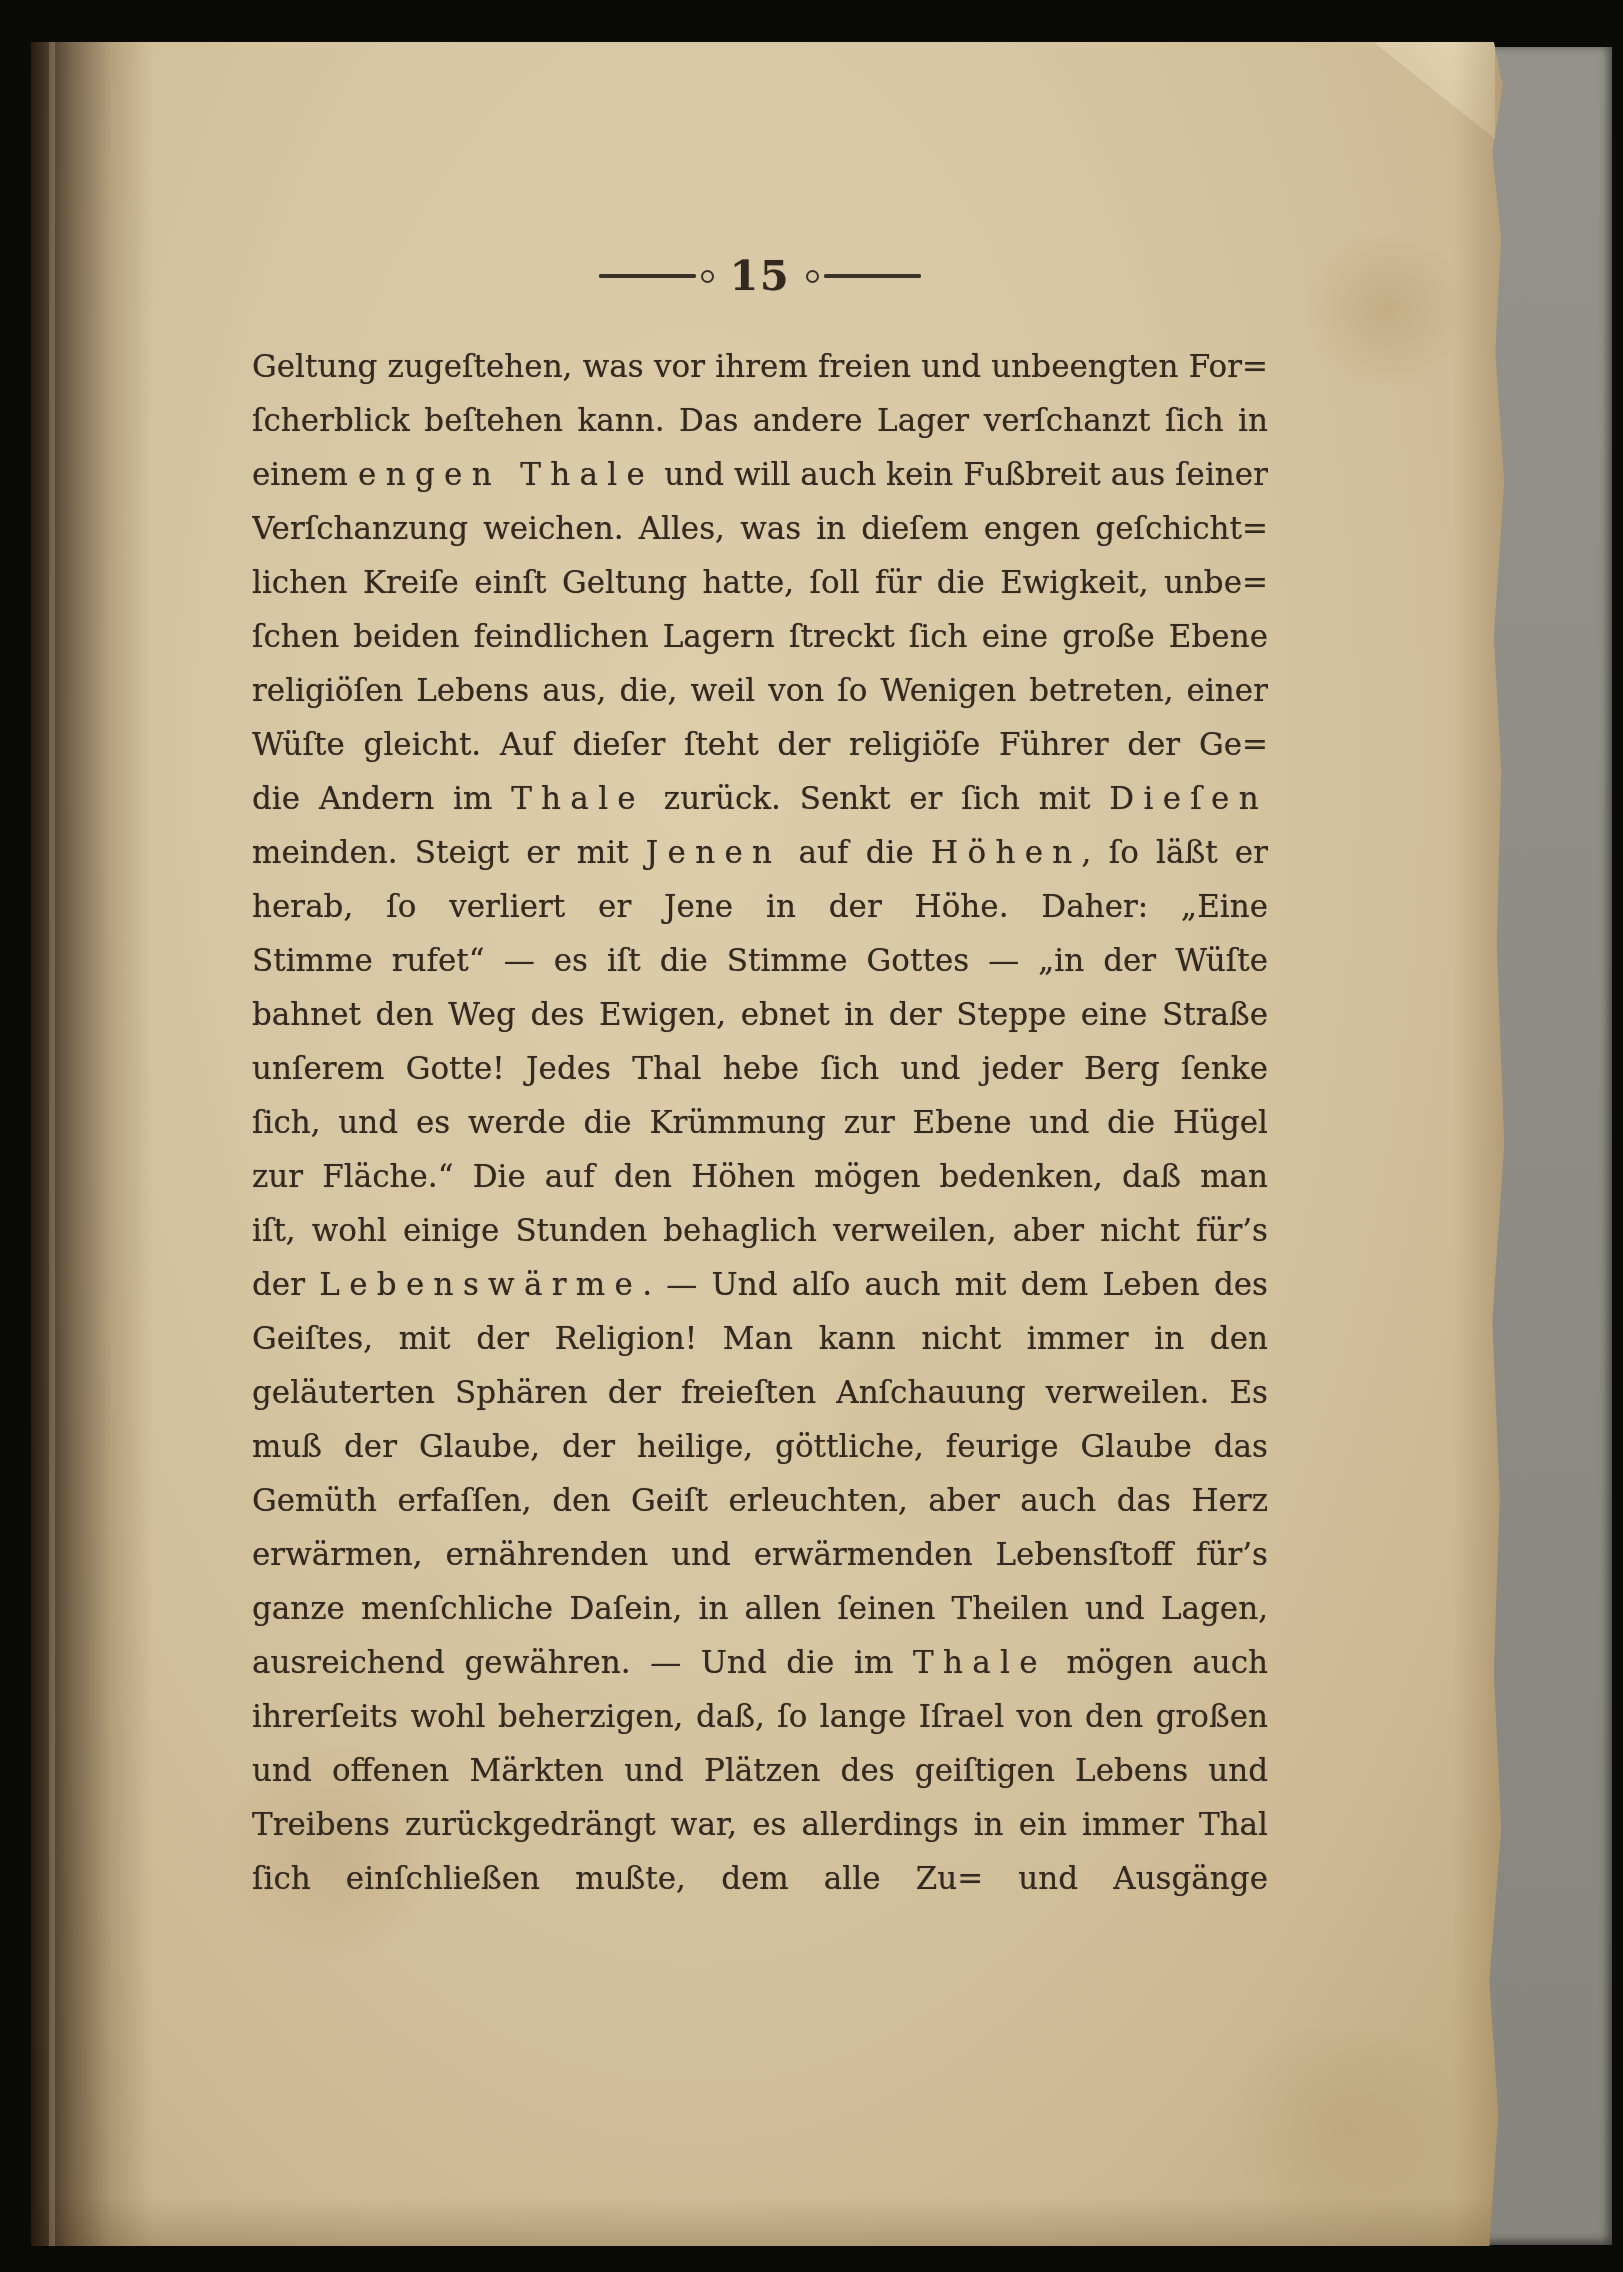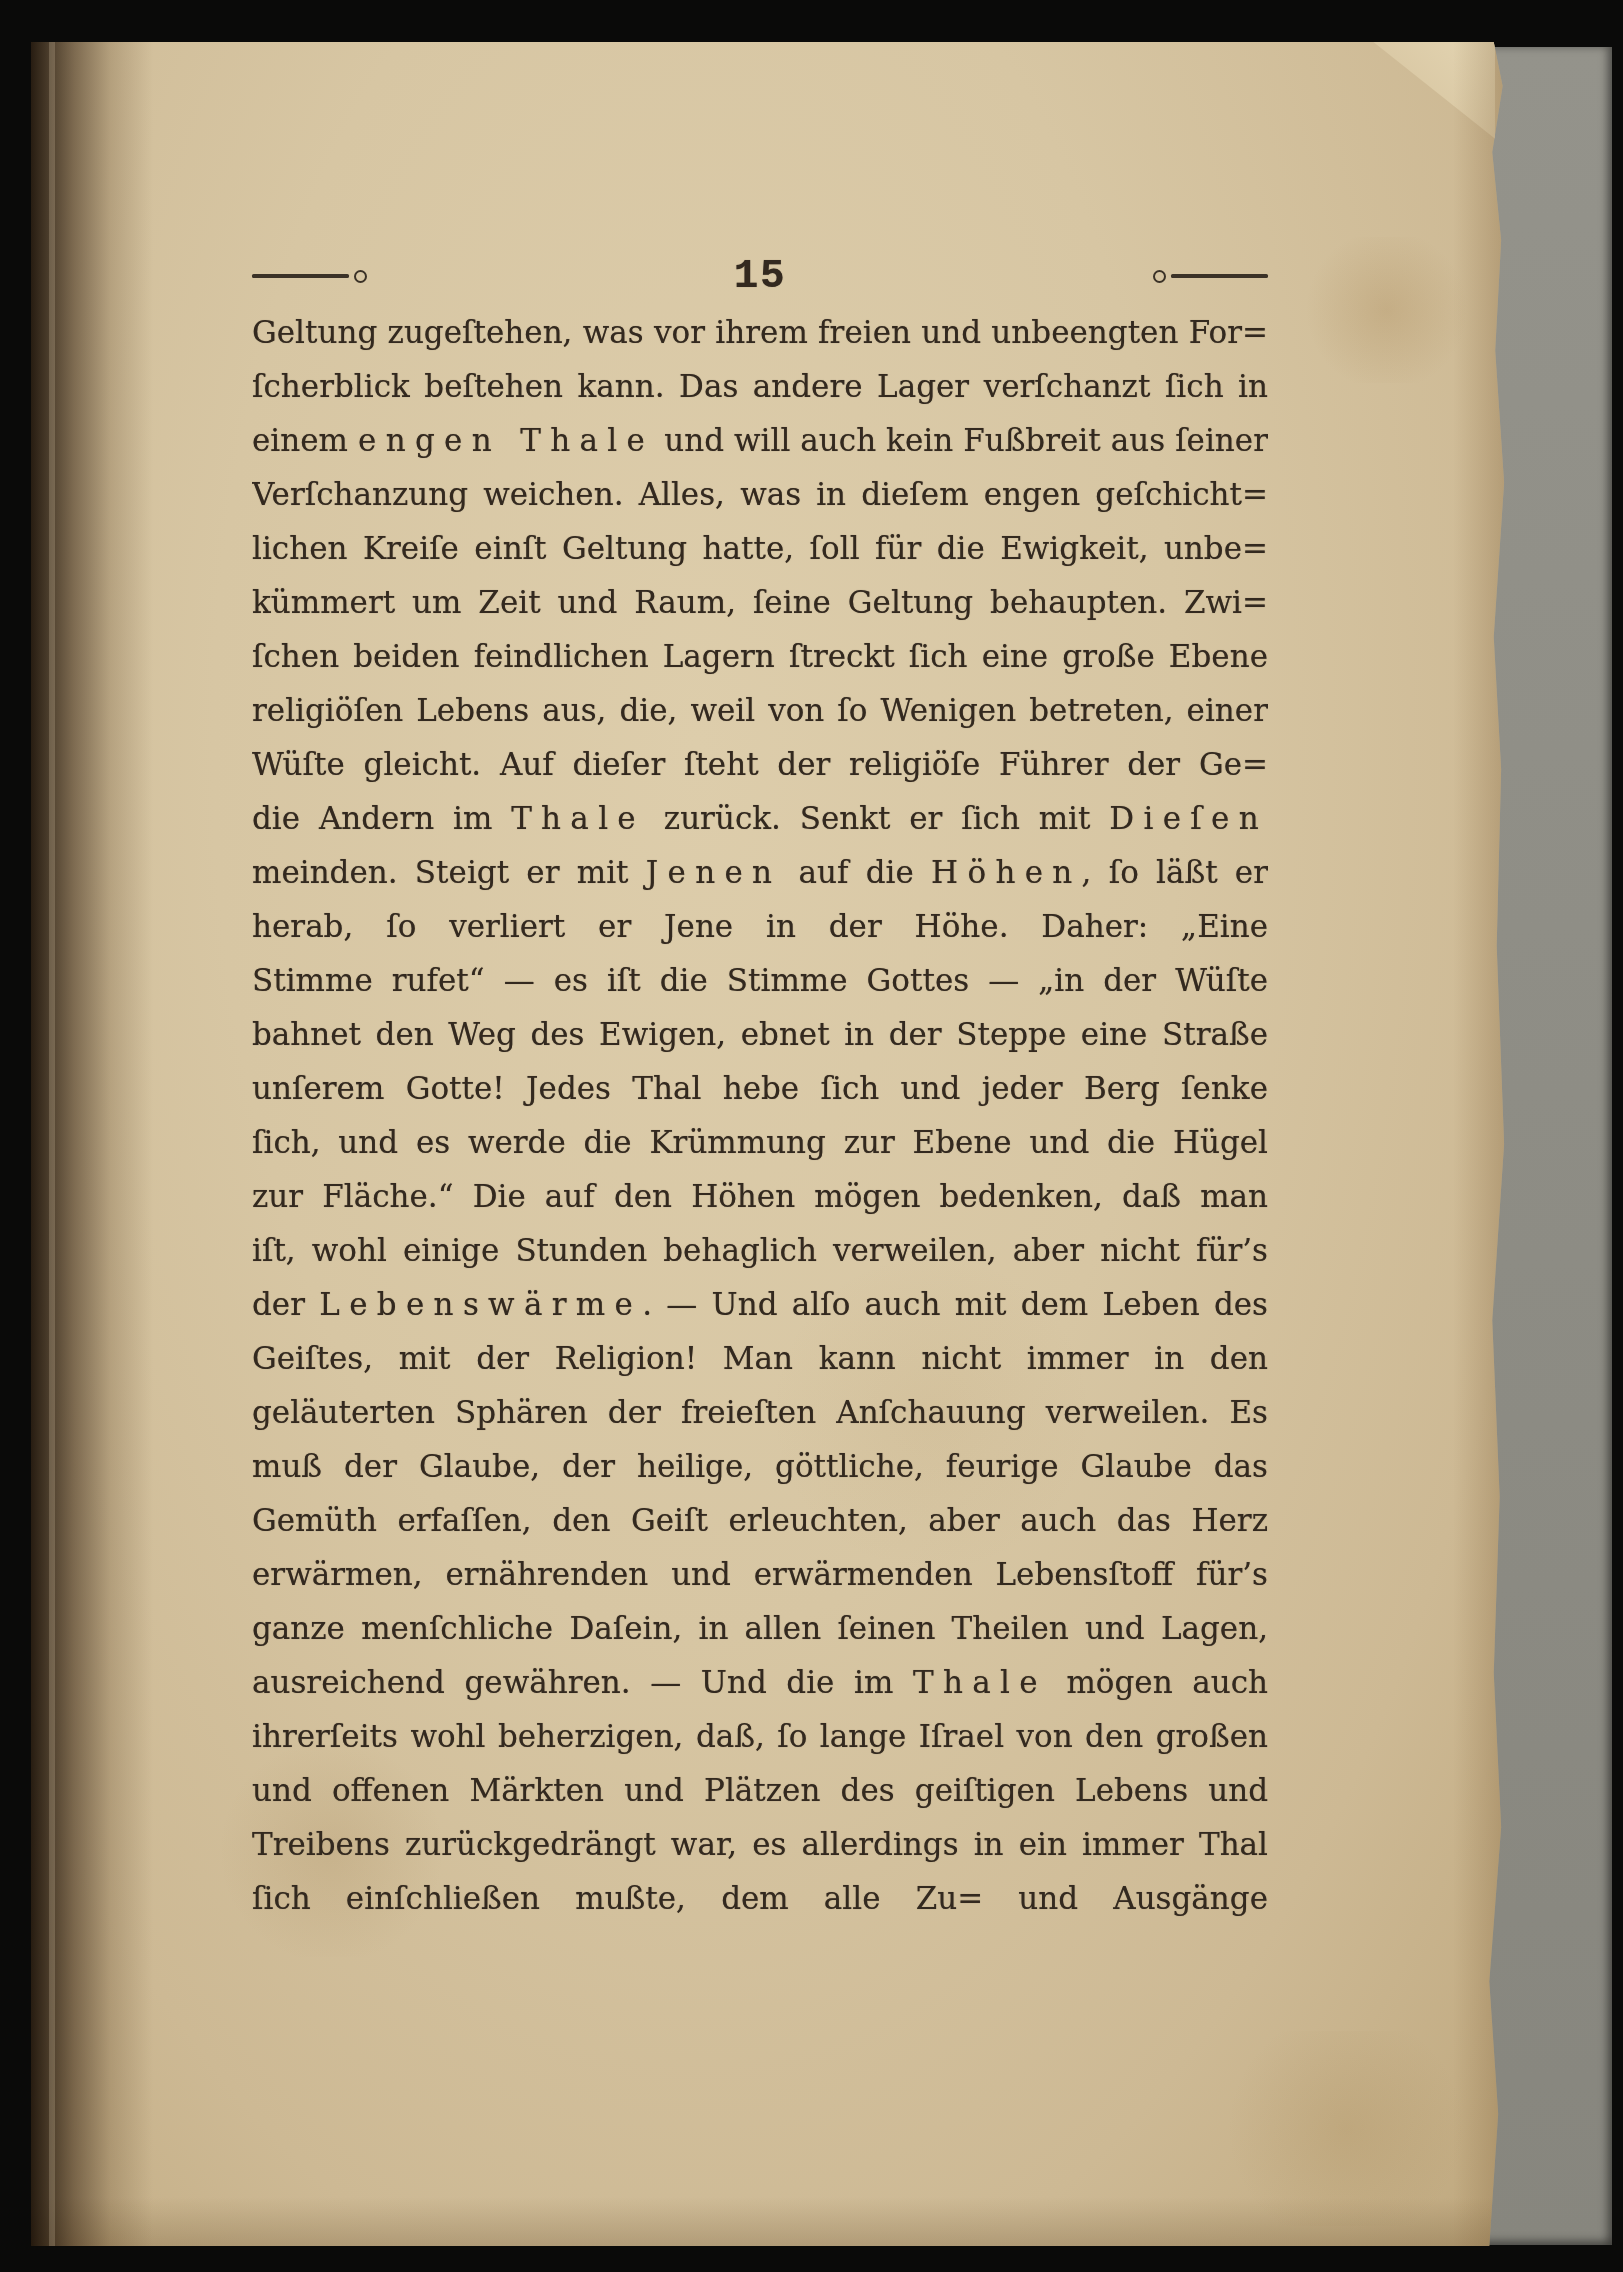--- a/index.html
+++ b/index.html
@@ -100,25 +100,24 @@
   .content {
     position: absolute;
     left: 221px; top: 208px;
     width: 1016px;
     color: var(--ink, #33291f);
     text-shadow: 0 0 0.8px rgba(51,41,31,0.55);
   }
   .page-header {
     display: flex;
     align-items: center;
-    justify-content: space-between;
+    justify-content: center;
     gap: 16px;
     height: 52px;
-    margin-bottom: 3px;
-    font-family: Liberation Mono, monospace;
+    margin-bottom: 37px;
   }
   .page-number {
     font-size: 41px;
     font-weight: bold;
     letter-spacing: 1.6px;
   }
   .orn { display: flex; align-items: center; gap: 4.9px; }
   .orn-line {
     width: 97px; height: 3.2px;
     background: #3b3227;
@@ -168,21 +167,20 @@
           <span class="orn-line"></span>
         </span>
       </div>
 
       <div class="text-block">
           <div class="line"><span>Geltung zugeſtehen, was vor ihrem freien und unbeengten For=</span></div>
           <div class="line"><span>ſcherblick beſtehen kann.  Das andere Lager verſchanzt ſich in</span></div>
           <div class="line"><span>einem </span><span class="sperr">engen Thale</span><span> und will auch kein Fußbreit aus ſeiner</span></div>
           <div class="line"><span>Verſchanzung weichen.  Alles, was in dieſem engen geſchicht=</span></div>
           <div class="line"><span>lichen Kreiſe einſt Geltung hatte, ſoll für die Ewigkeit, unbe=</span></div>
-          <div class="line"><span>kümmert um Zeit und Raum, ſeine Geltung behaupten.  Zwi=</span></div>
           <div class="line"><span>ſchen beiden feindlichen Lagern ſtreckt ſich eine große Ebene des</span></div>
           <div class="line"><span>religiöſen Lebens aus, die, weil von ſo Wenigen betreten, einer</span></div>
           <div class="line"><span>Wüſte gleicht.  Auf dieſer ſteht der religiöſe Führer der Ge=</span></div>
           <div class="line"><span>die Andern im </span><span class="sperr">Thale</span><span> zurück.  Senkt er ſich mit </span><span class="sperr">Dieſen</span></div>
           <div class="line"><span>meinden.  Steigt er mit </span><span class="sperr">Jenen</span><span> auf die </span><span class="sperr">Höhen</span><span>, ſo läßt er</span></div>
           <div class="line"><span>herab, ſo verliert er Jene in der Höhe.  Daher: „Eine</span></div>
           <div class="line"><span>Stimme rufet“ — es iſt die Stimme Gottes — „in der Wüſte</span></div>
           <div class="line"><span>bahnet den Weg des Ewigen, ebnet in der Steppe eine Straße</span></div>
           <div class="line"><span>unſerem Gotte!  Jedes Thal hebe ſich und jeder Berg ſenke</span></div>
           <div class="line"><span>ſich, und es werde die Krümmung zur Ebene und die Hügel</span></div>

